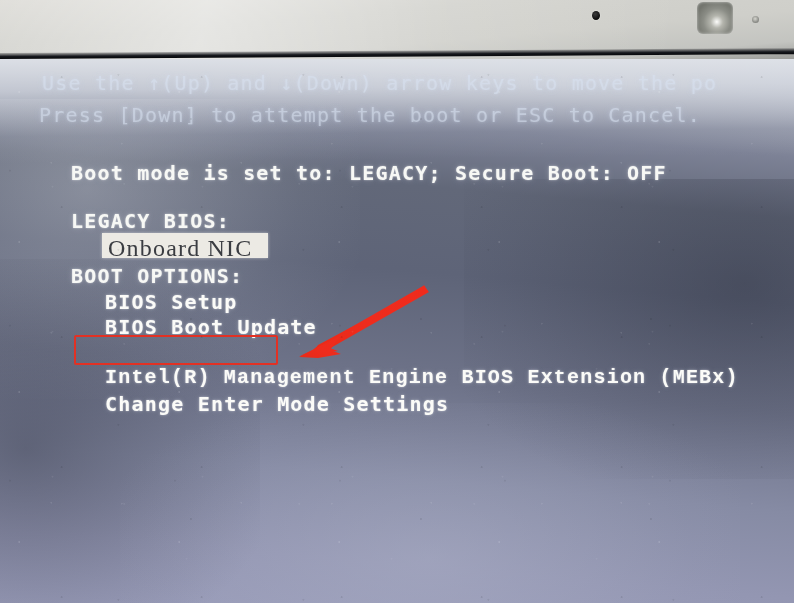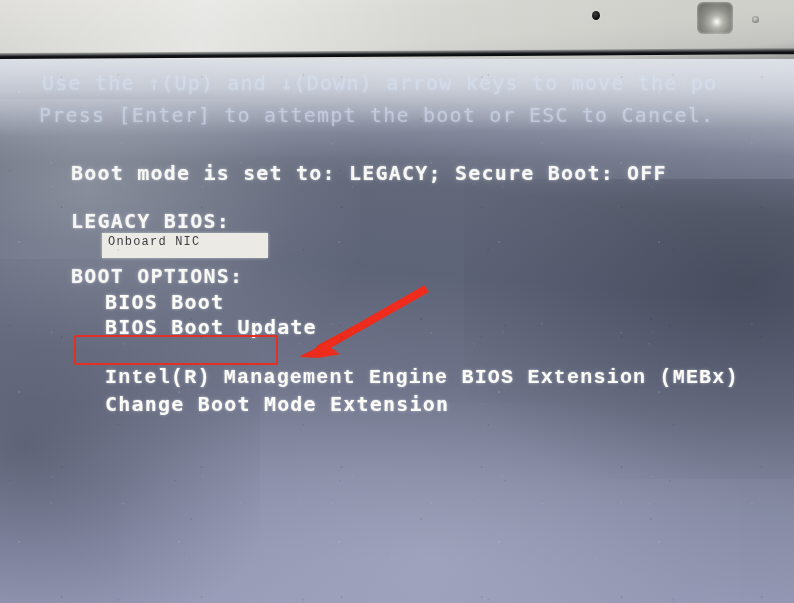--- a/index.html
+++ b/index.html
@@ -174,22 +174,22 @@
 
   
   .selected-box {
     position: absolute;
     background: #eceae4;
     box-shadow: 0 0 3px rgba(255,255,255,0.5);
   }
   .selected-label {
     position: absolute;
     color: #3a3c41;
-    font-family: Liberation Mono, monospace;
-    font-size: 12px;
+    font-family: Liberation Serif, serif;
+    font-size: 24px;
     letter-spacing: 1.2px;
     font-weight: 400;
     white-space: pre;
     text-shadow: none;
   }
 
   
   .annot-rect {
     position: absolute;
     border: 2px solid #e23124;
@@ -222,44 +222,44 @@
     <div class="glare-soft-left"></div>
     <div class="dark-vignette-left"></div>
     <div class="dark-vignette-right"></div>
     <div class="bloom-bottom"></div>
 
     <div class="bios-text">
 
       
       <div class="line faded" style="left:25px; top:12px;">Use the ↑(Up) and ↓(Down) arrow keys to move the po</div>
 
-      <div class="line faded" style="left:22px; top:44px;">Press [Enter] to attempt the boot or ESC to Cancel.</div>
+      <div class="line faded" style="left:22px; top:44px;">Press [Down] to attempt the boot or ESC to Cancel.</div>
 
       
       <div class="line bright" style="left:26px; top:102px;">Boot mode is set to: LEGACY; Secure Boot: OFF</div>
 
       
       <div class="line bright" style="left:26px; top:150px;">LEGACY BIOS:</div>
 
       
       <div class="selected-box" style="left:85px; top:174px; width:166px; height:25px;">
       </div>
       <div class="selected-label" style="left:91px; top:176px;">Onboard NIC</div>
 
       
       <div class="line bright" style="left:26px; top:205px;">BOOT OPTIONS:</div>
 
-      <div class="line menu" style="left:88px; top:231px;">BIOS Boot</div>
+      <div class="line menu" style="left:88px; top:231px;">BIOS Setup</div>
 
       <div class="line menu" style="left:88px; top:256px;">BIOS Boot Update</div>
 
 
       <div class="line menu" style="left:88px; top:307px;font-family:Liberation Mono, monospace;">Intel(R) Management Engine BIOS Extension (MEBx)</div>
 
-      <div class="line menu" style="left:88px; top:333px;">Change Boot Mode Extension</div>
+      <div class="line menu" style="left:88px; top:333px;">Change Enter Mode Settings</div>
 
     </div>
 
     <div class="annot-rect" style="left:74px; top:276px; width:204px; height:30px;"></div>
 
     <svg class="annot-arrow" viewBox="0 0 794 544">
       <defs>
         <linearGradient id="arrowGrad" x1="1" y1="0" x2="0" y2="1">
           <stop offset="0%" stop-color="#ef2b1c"></stop>
           <stop offset="55%" stop-color="#ee2c1d"></stop>

